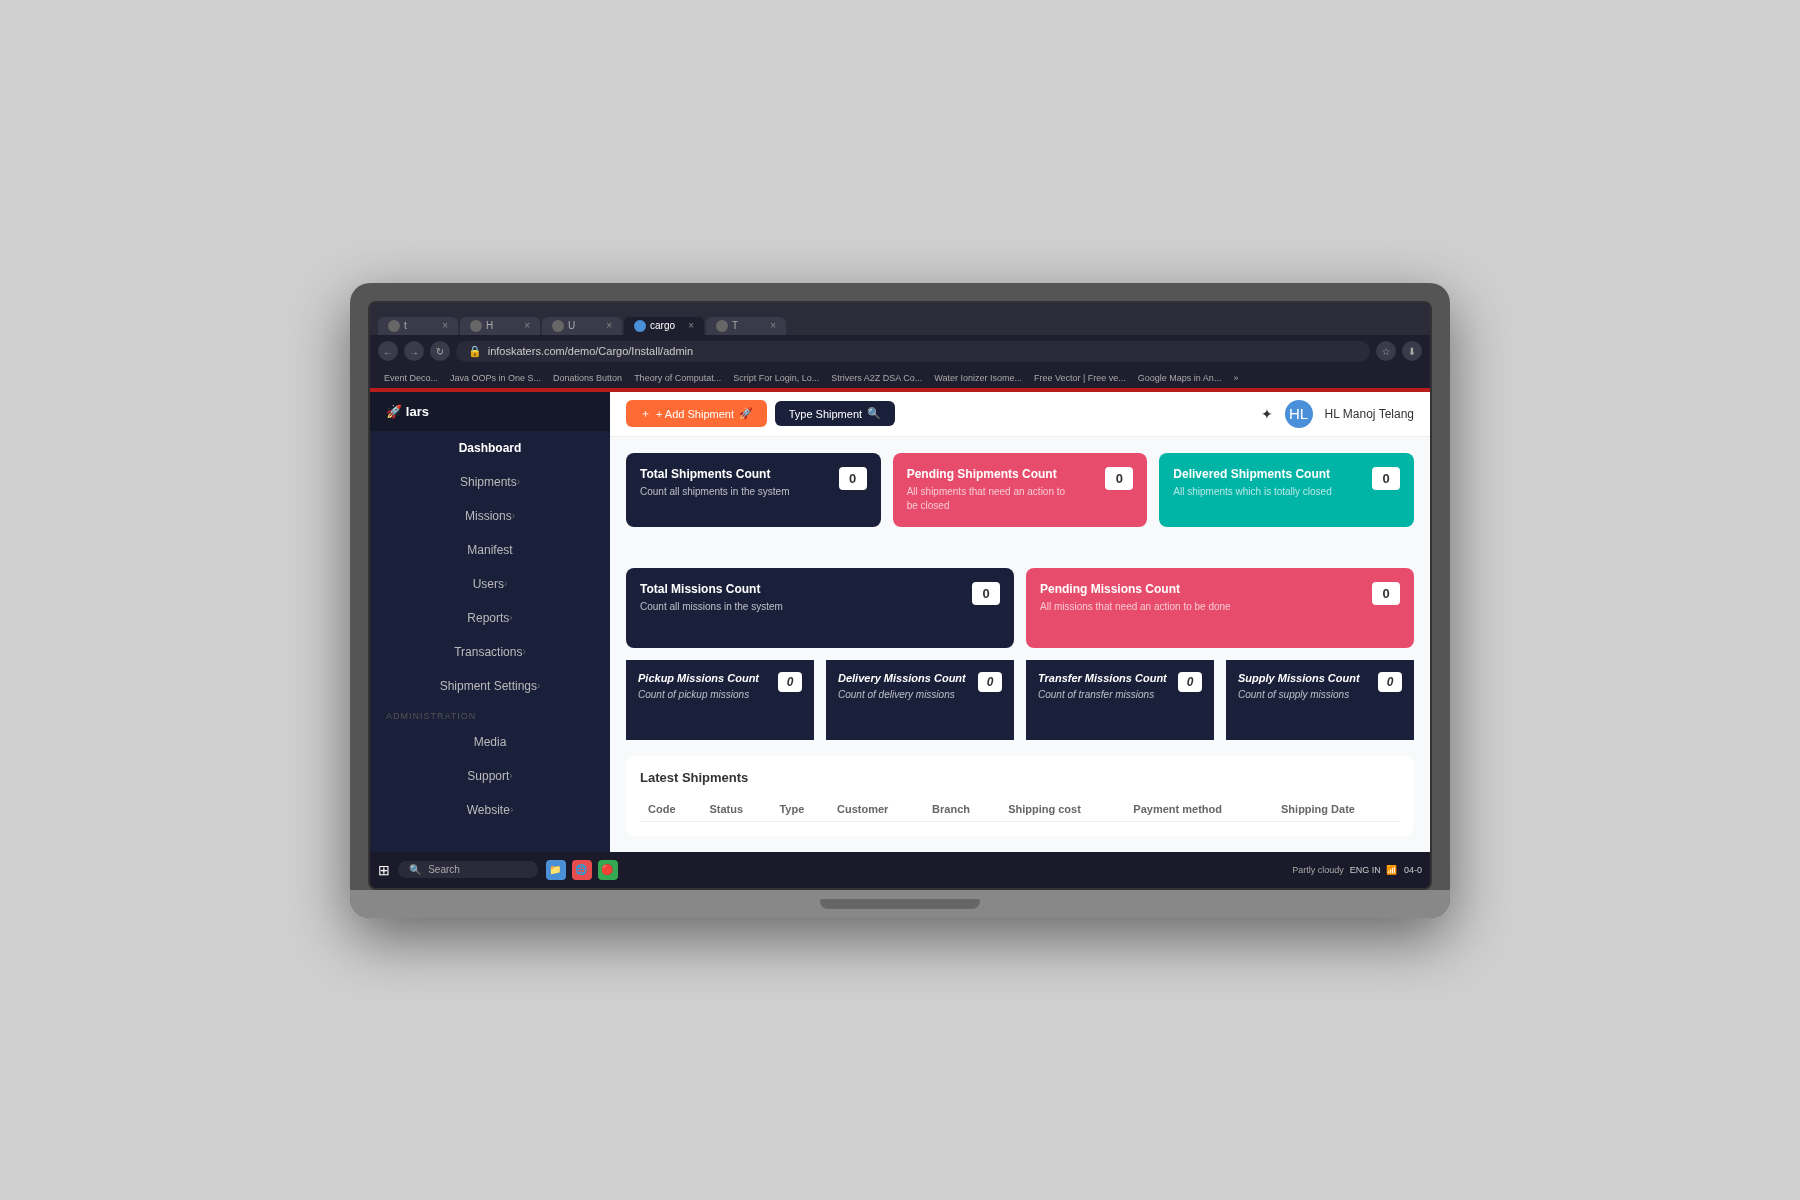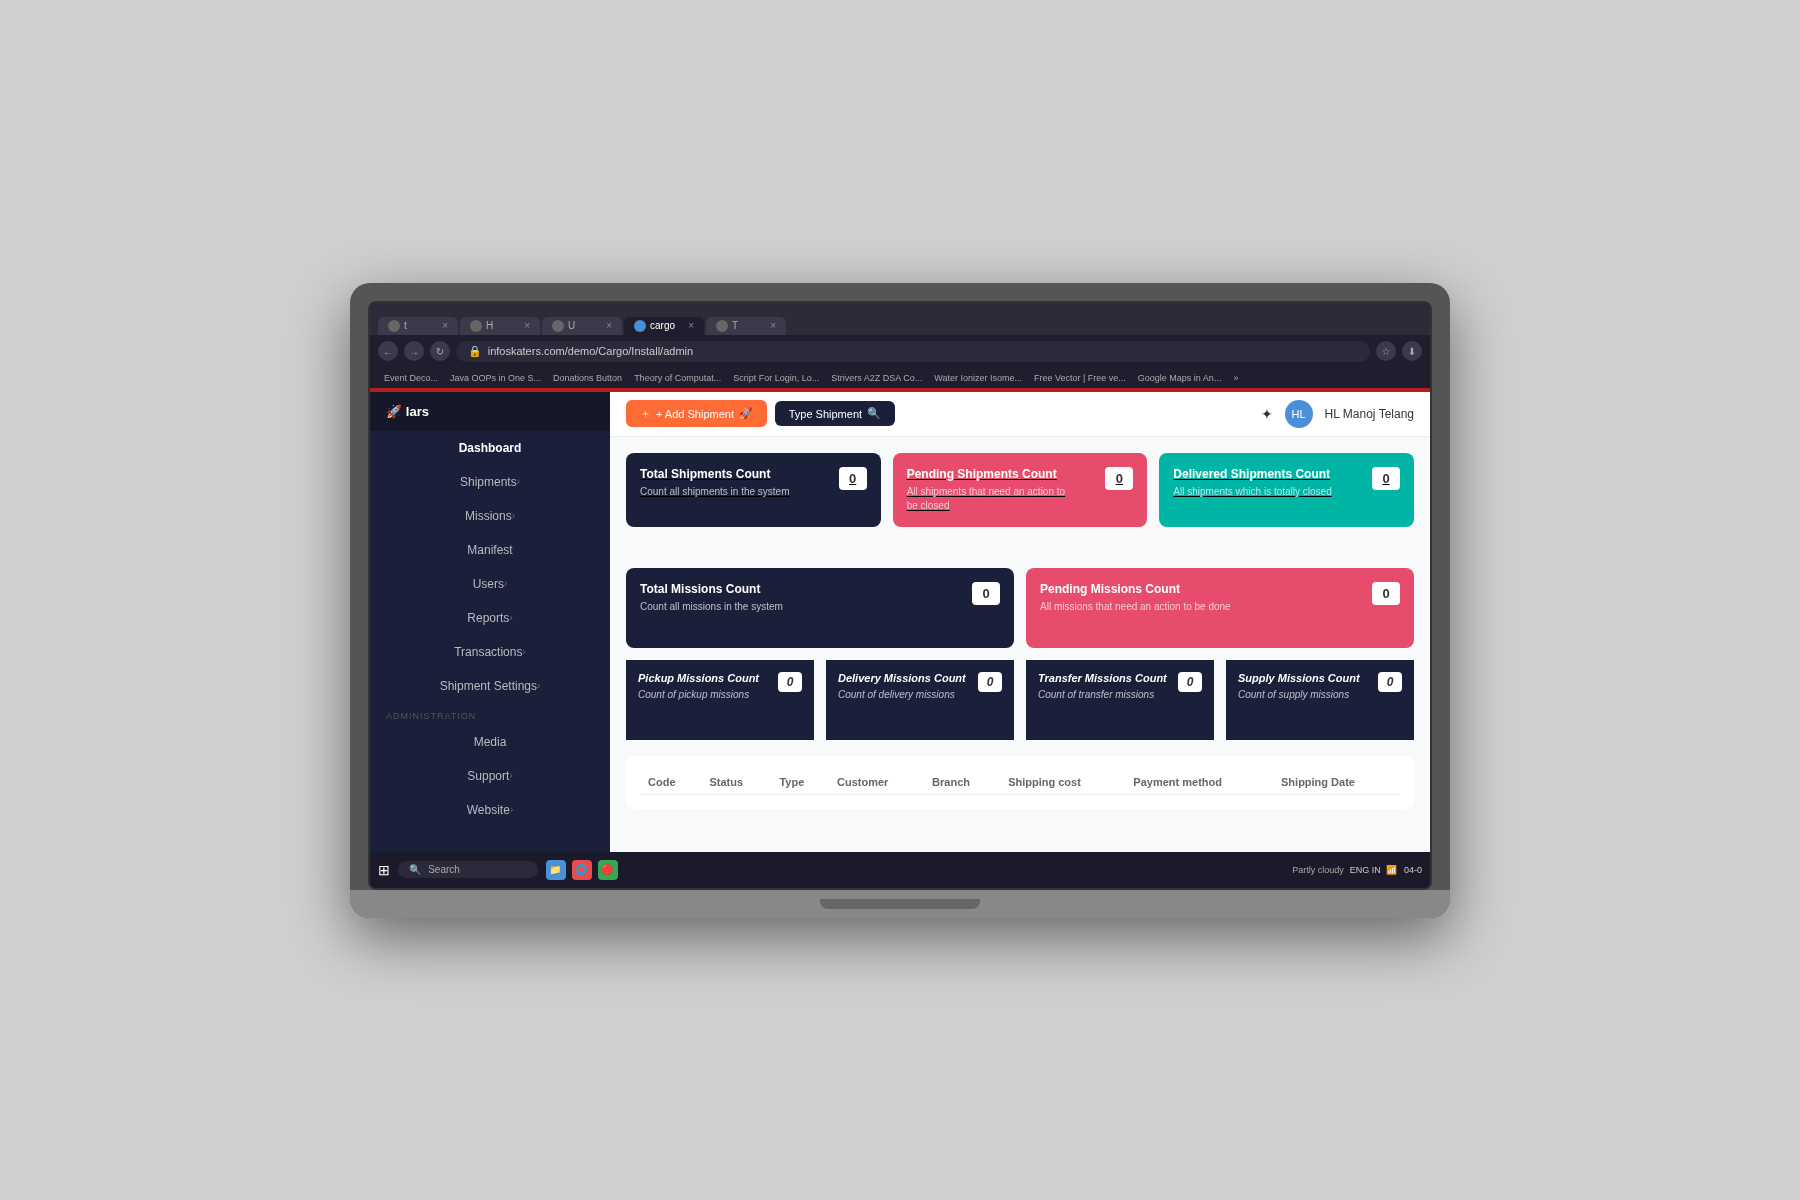--- a/index.html
+++ b/index.html
@@ -252,21 +252,21 @@
 
     .topbar-avatar {
       width: 28px;
       height: 28px;
       border-radius: 50%;
       background: #4a90d9;
       display: flex;
       align-items: center;
       justify-content: center;
       color: #fff;
-      font-size: 11px;
+      font-size: 15px;
     }
 
     
     .main-content {
       flex: 1;
       overflow-y: auto;
       padding: 16px;
       background: #f8f9fa;
     }
 
@@ -278,21 +278,20 @@
     }
 
     .stat-card {
       flex: 1;
       border-radius: 8px;
       padding: 14px 14px;
       display: flex;
       justify-content: space-between;
       align-items: flex-start;
       min-height: 70px;
-      text-decoration: underline;
     }
 
     .stat-card.dark { background: #1a1f3a; }
     .stat-card.red { background: #e84c6c; }
     .stat-card.teal { background: #00b4a6; }
 
     .stat-card-text {}
 
     .stat-card-title {
       font-size: 12px;
@@ -702,20 +701,21 @@
             <div class="sub-mission-card">
               <div>
                 <div class="sub-mission-card-title">Supply Missions Count</div>
                 <div class="sub-mission-card-desc">Count of supply missions</div>
               </div>
               <div class="sub-mission-badge">0</div>
             </div>
           </div>
 
           <div class="latest-shipments">
+            <div class="latest-shipments-title">Latest Shipments</div>
             <table class="shipments-table">
               <thead>
                 <tr>
                   <th>Code</th>
                   <th>Status</th>
                   <th>Type</th>
                   <th>Customer</th>
                   <th>Branch</th>
                   <th>Shipping cost</th>
                   <th>Payment method</th>

